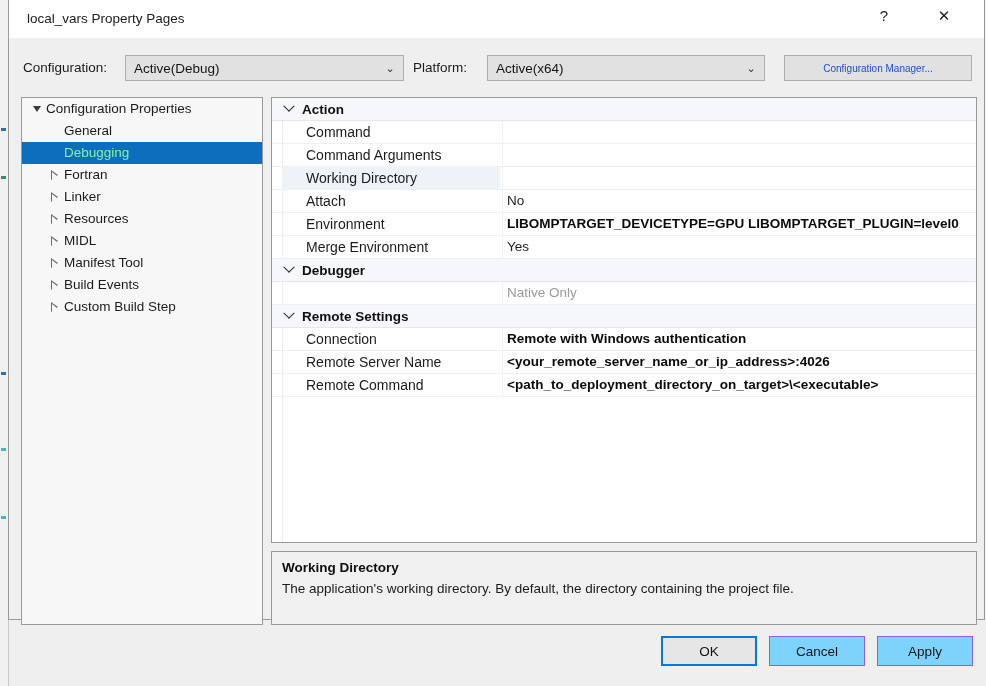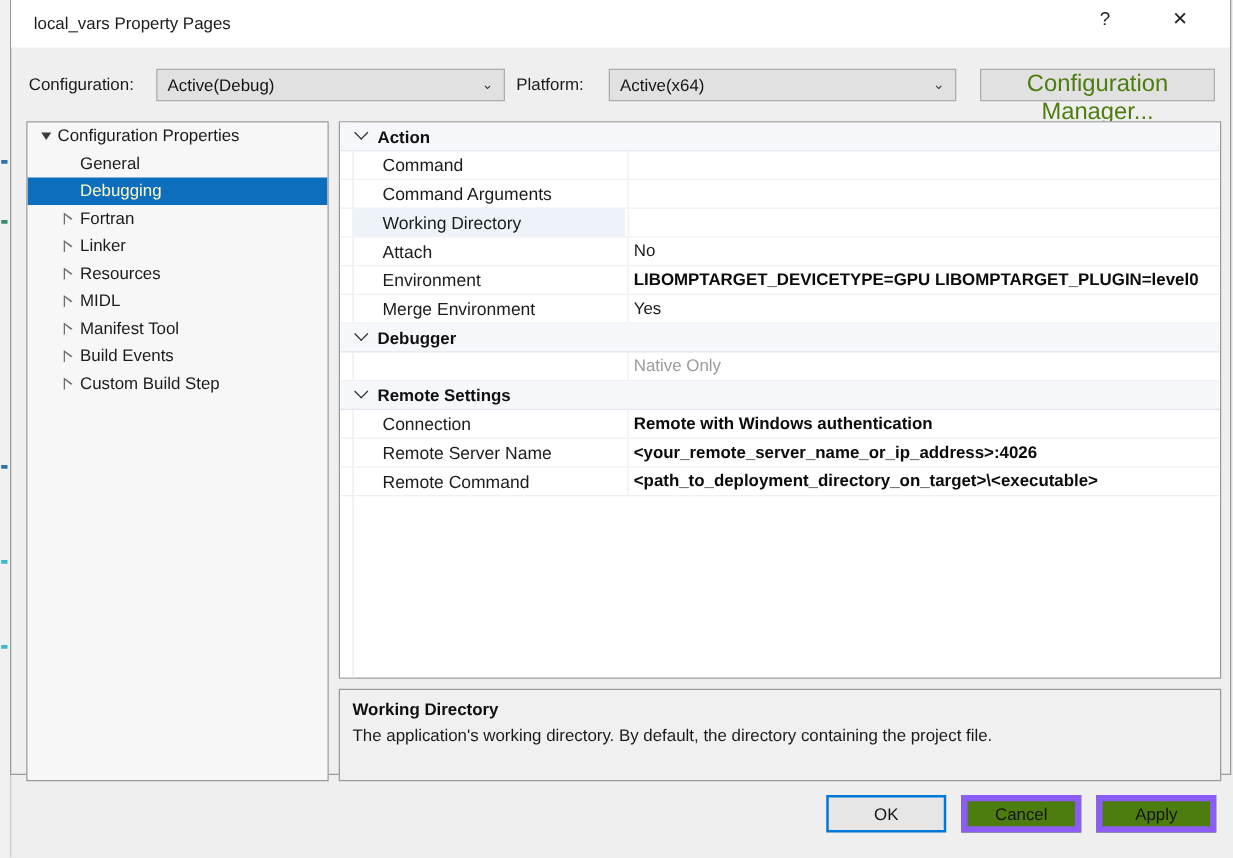--- a/index.html
+++ b/index.html
@@ -123,22 +123,22 @@
   #configuration-combo { left: 116px; width: 279px; }
   #platform-combo { left: 478px; width: 278px; }
 
   #configuration-manager-button {
     position: absolute;
     left: 775px; top: 17px;
     width: 188px; height: 26px;
     background: #e1e1e1;
     border: 1px solid #adadad;
     box-sizing: border-box;
-    font-size: 19px;
-    color: #4d7c0f;
+    font-size: 10px;
+    color: #1d4ed8;
     font-family: "Liberation Sans", sans-serif;
     cursor: default;
   }
 
   
   #tree-panel {
     position: absolute;
     left: 12px; top: 97px;
     width: 242px;
     height: 528px;
@@ -151,21 +151,21 @@
     position: relative;
     height: 22px;
     line-height: 22px;
     font-size: 13.5px;
     color: #1b1b1b;
     white-space: nowrap;
     cursor: default;
   }
   .tree-item.selected {
     background: #0d6ebd;
-    color: #fef9c3;
+    color: #86efac;
   }
   .tree-glyph {
     position: absolute;
     left: 0;
     width: 18px;
     text-align: center;
     font-size: 9px;
     color: #3a3a3a;
     line-height: 22px;
   }
@@ -321,22 +321,22 @@
     font-size: 13.5px;
     color: #1b1b1b;
     line-height: 1.3;
   }
 
   
   .footer-btn {
     position: absolute;
     top: 636px;
     height: 30px;
-    background: #4d7c0f;
-    border: 5px solid #8b5cf6;
+    background: #7dd3fc;
+    border: 1px solid #8b5cf6;
     box-sizing: border-box;
     font-size: 13.5px;
     color: #141414;
     font-family: "Liberation Sans", sans-serif;
     cursor: default;
   }
   #ok-button {
     left: 652px; width: 96px;
     border: 2px solid #0078d7;
     background: #e6e6e6;

